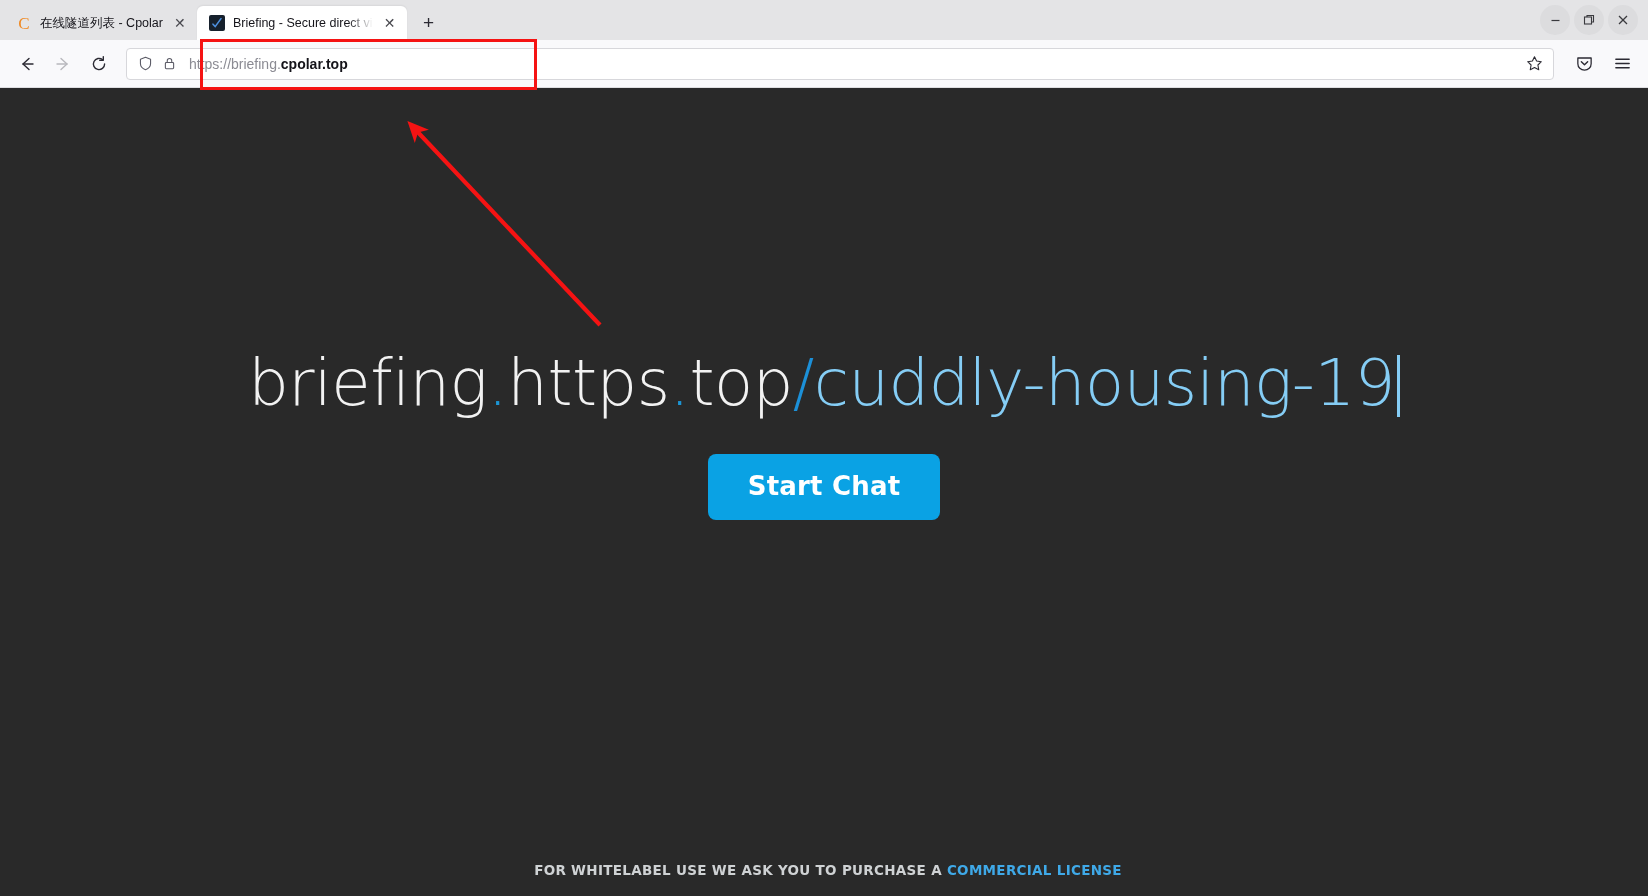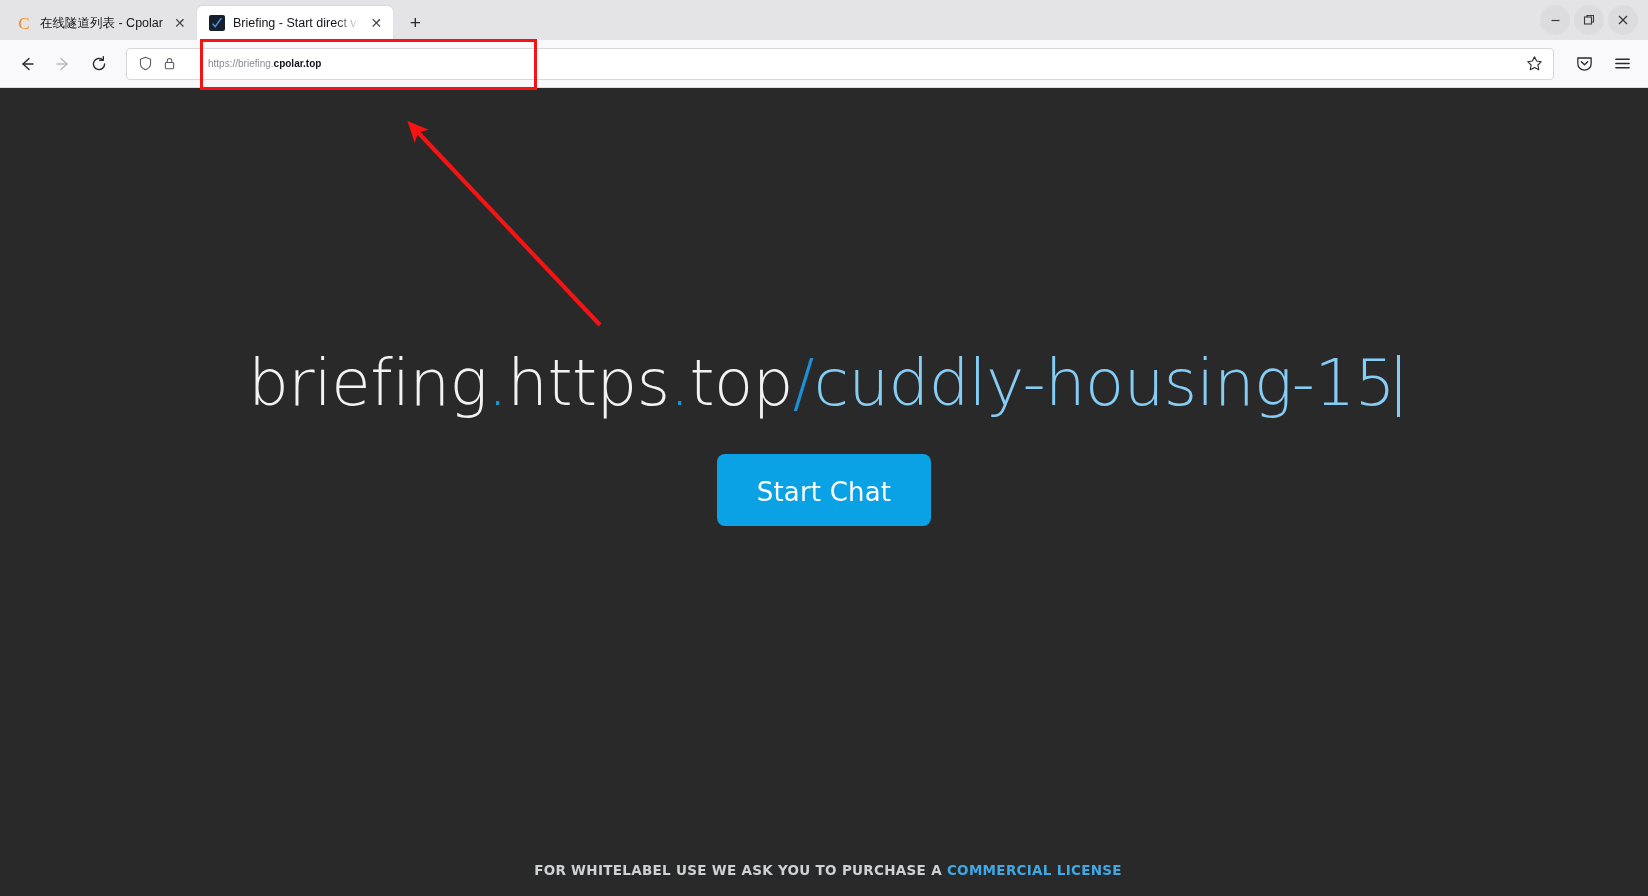--- a/index.html
+++ b/index.html
@@ -155,27 +155,26 @@
     gap: 8px;
   }
   .urlbar-icon {
     width: 16px; height: 16px;
     flex: 0 0 16px;
     display: flex; align-items: center; justify-content: center;
     color: #5b5b66;
   }
   .urltext {
     flex: 1 1 auto;
-    font-size: 10px;
+    font-size: 14px;
     color: #8b8b93;
     white-space: nowrap;
     overflow: hidden;
     line-height: 30px;
     padding-left: 4px;
-    margin-left: 19px;
   }
   .urltext b { color: #15141a; font-weight: 700; }
   .star-btn {
     width: 22px; height: 22px;
     flex: 0 0 22px;
     display: flex; align-items: center; justify-content: center;
     color: #2b2a33;
   }
   .toolbar-right {
     display: flex; align-items: center; gap: 6px;
@@ -223,24 +222,24 @@
     vertical-align: -12px;
     margin-left: 2px;
   }
 
   .btn-wrap { margin-top: 36px; }
   .start-chat {
     display: inline-block;
     background: #0aa2e4;
     color: #ffffff;
     font-size: 26px;
-    font-weight: 400;
+    font-weight: 700;
     border: none;
     border-radius: 8px;
-    padding: 23px 40px 19px;
+    padding: 17px 40px 19px;
     letter-spacing: 0.2px;
     font-family: "DejaVu Sans", sans-serif;
     cursor: pointer;
   }
 
   .footer {
     position: absolute;
     left: 8px; right: 0;
     bottom: 18px;
     text-align: center;
@@ -283,21 +282,21 @@
     </div>
 
     <div class="tab active">
       <span class="tab-favicon">
         <span class="favicon-briefing">
           <svg width="12" height="12" viewBox="0 0 12 12" aria-hidden="true">
             <path d="M2 7.2 L4.2 9.6 L10 1.6" stroke="#4d90e0" stroke-width="1.6" fill="none" stroke-linecap="round"></path>
           </svg>
         </span>
       </span>
-      <span class="tab-title">Briefing - Start direct vi</span>
+      <span class="tab-title">Briefing - Secure direct vi</span>
       <span class="tab-close">✕</span>
     </div>
 
     <div class="new-tab">+</div>
 
     <div class="win-controls">
       <div class="win-btn">
         <svg width="11" height="11" viewBox="0 0 11 11" aria-hidden="true">
           <line x1="1.5" y1="5.5" x2="9.5" y2="5.5" stroke="#3a3a3e" stroke-width="1.2"></line>
         </svg>
@@ -373,21 +372,21 @@
           <line x1="3" y1="10" x2="17" y2="10" stroke="#2b2a33" stroke-width="1.5" stroke-linecap="round"></line>
           <line x1="3" y1="14.5" x2="17" y2="14.5" stroke="#2b2a33" stroke-width="1.5" stroke-linecap="round"></line>
         </svg>
       </div>
     </div>
   </div>
 
   <div class="page">
 
     <div class="hero">
-      <div class="hero-url"><span>briefing</span><span class="dot">.</span><span>https</span><span class="dot">.</span><span>top</span><span class="slash">/</span><span class="path">cuddly-housing-15</span><span class="hero-caret"></span></div>
+      <div class="hero-url"><span>briefing</span><span class="dot">.</span><span>https</span><span class="dot">.</span><span>top</span><span class="slash">/</span><span class="path">cuddly-housing-19</span><span class="hero-caret"></span></div>
 
       <div class="btn-wrap">
         <button class="start-chat">Start Chat</button>
       </div>
     </div>
 
     <div class="footer">
       <span>FOR WHITELABEL USE WE ASK YOU TO PURCHASE A</span>
       <span class="license">COMMERCIAL LICENSE</span>
     </div>

